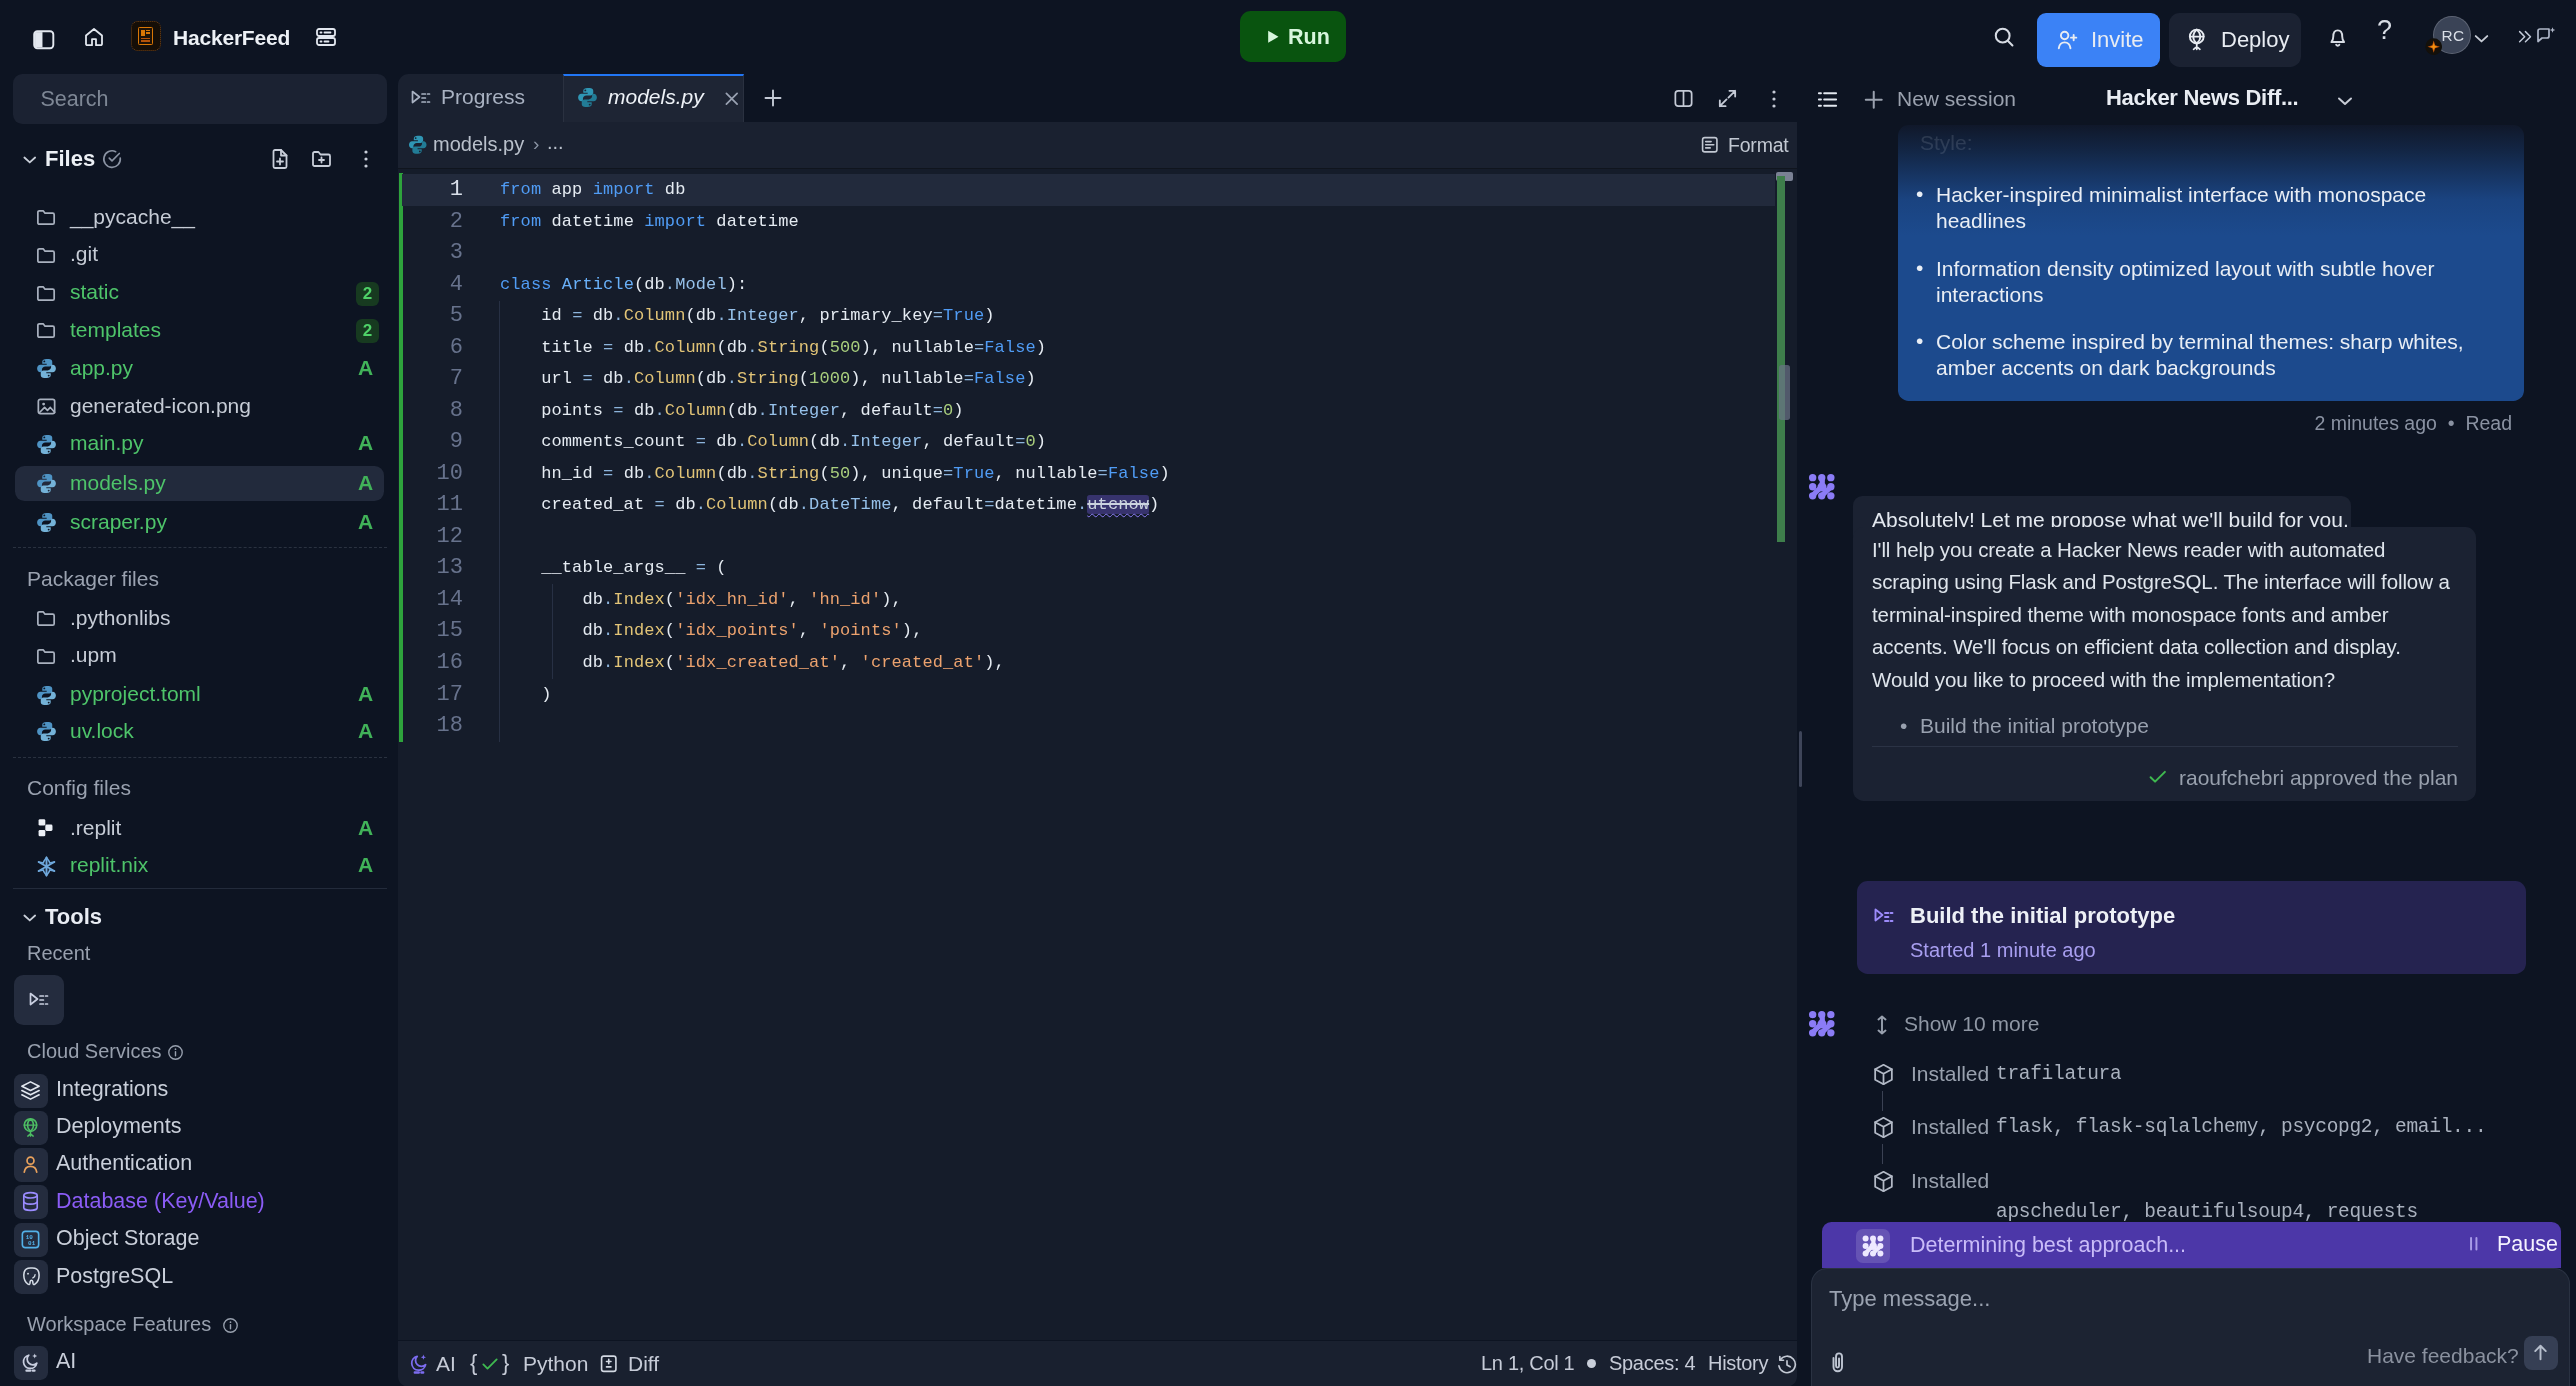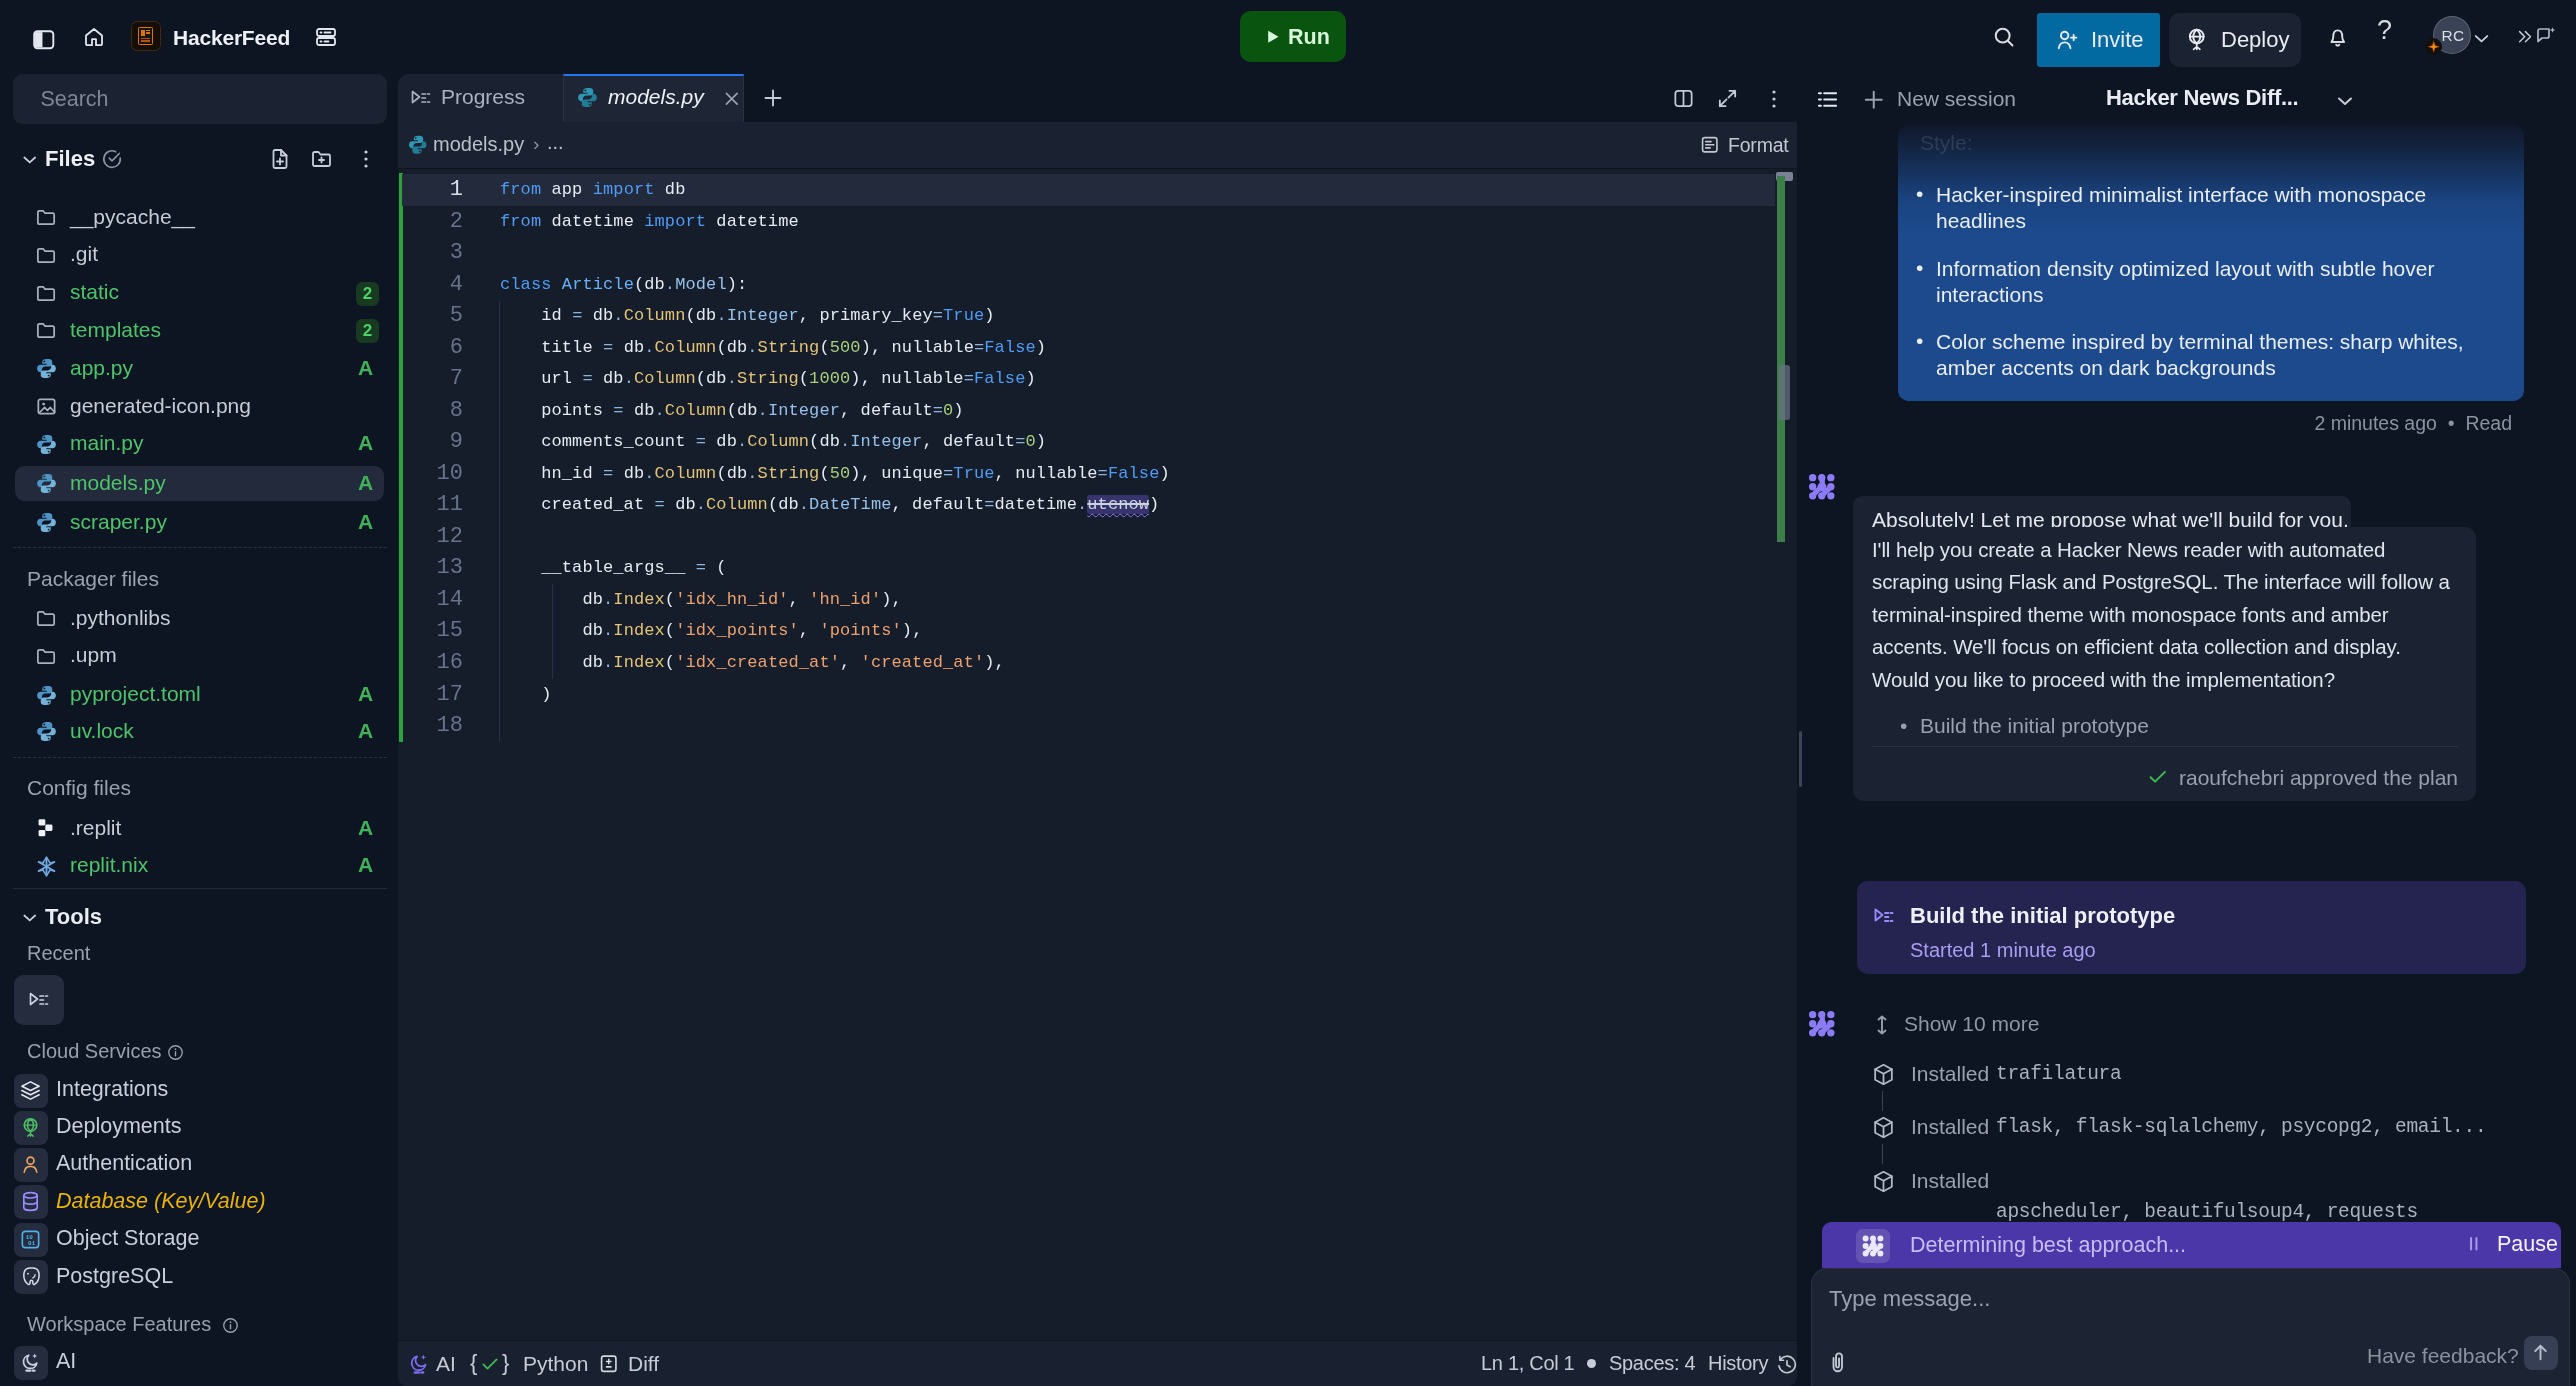--- a/index.html
+++ b/index.html
@@ -48,21 +48,21 @@
       </svg>
     </div>
     <div style="position:absolute;left:48px;top:13.4px;font-size:21.5px;font-weight:700;color:#D7F6DC">Run</div>
   </div>
 <div class="abs" style="left:1991px;top:24px;">
     <svg width="25.5" height="25.5" viewBox="0 0 24 24" fill="none">
       <circle cx="11" cy="11" r="6.5" stroke="#D7DCE4" stroke-width="1.9"></circle>
       <path d="M16 16l4.2 4.2" stroke="#D7DCE4" stroke-width="1.9" style="stroke-linecap:round;stroke-linejoin:round"></path>
     </svg>
   </div>
-<div class="abs" style="left:2037px;top:12.7px;width:123px;height:54px;border-radius:3px;background:#0369a1;">
+<div class="abs" style="left:2037px;top:12.7px;width:123px;height:54px;border-radius:9px;background:#3b82f6;">
     <div style="position:absolute;left:17.4px;top:14px">
       <svg width="25.5" height="25.5" viewBox="0 0 24 24" fill="none">
         <circle cx="10" cy="8" r="3.5" stroke="#E8ECF2" stroke-width="1.8"></circle>
         <path d="M4.5 20c.5-3.5 2.7-5.5 5.5-5.5S15 16.5 15.5 20" stroke="#E8ECF2" stroke-width="1.8" style="stroke-linecap:round;stroke-linejoin:round"></path>
         <path d="M18.5 7.5v5M16 10h5" stroke="#E8ECF2" stroke-width="1.8" style="stroke-linecap:round;stroke-linejoin:round"></path>
       </svg>
     </div>
     <div style="position:absolute;left:54px;top:14.8px;font-size:22px;color:#E8ECF2">Invite</div>
   </div>
 <div class="abs" style="left:2169px;top:12.7px;width:132px;height:54px;border-radius:10.7px;background:#1B2232;">
@@ -315,21 +315,21 @@
 <div class="abs" style="left:56px;top:1151px;font-size:21.5px;color:#C9CFDA;">Authentication</div>
 <div class="abs" style="left:14px;top:1185px;width:34px;height:34px;border-radius:7.4px;background:#242C3E;">
     <div style="position:absolute;left:5.4px;top:5.4px">
       <svg width="23" height="23" viewBox="0 0 24 24" fill="none">
         <ellipse cx="12" cy="5.5" rx="7" ry="2.8" stroke="#9B8CFF" stroke-width="1.7"></ellipse>
         <path d="M5 5.5v13c0 1.5 3.1 2.8 7 2.8s7-1.3 7-2.8v-13" stroke="#9B8CFF" stroke-width="1.7"></path>
         <path d="M5 12c0 1.5 3.1 2.8 7 2.8s7-1.3 7-2.8" stroke="#9B8CFF" stroke-width="1.7"></path>
       </svg>
     </div>
   </div>
-<div class="abs" style="left:56px;top:1189px;font-size:21.5px;color:#eab308;font-style:italic;">Database (Key/Value)</div>
+<div class="abs" style="left:56px;top:1189px;font-size:21.5px;color:#8b5cf6;">Database (Key/Value)</div>
 <div class="abs" style="left:14px;top:1223px;width:34px;height:34px;border-radius:7.4px;background:#242C3E;">
     <div style="position:absolute;left:5.4px;top:5.4px">
       <svg width="23" height="23" viewBox="0 0 24 24" fill="none">
         <rect x="3.5" y="3.5" width="17" height="17" rx="3" stroke="#53B1E8" stroke-width="1.7"></rect>
         <text x="7" y="11" font-family="Liberation Mono" font-size="6.2" fill="#53B1E8" font-weight="bold">10</text>
         <text x="9.5" y="18" font-family="Liberation Mono" font-size="6.2" fill="#53B1E8" font-weight="bold">01</text>
       </svg>
     </div>
   </div>
 <div class="abs" style="left:56px;top:1226px;font-size:21.5px;color:#C9CFDA;">Object Storage</div>

